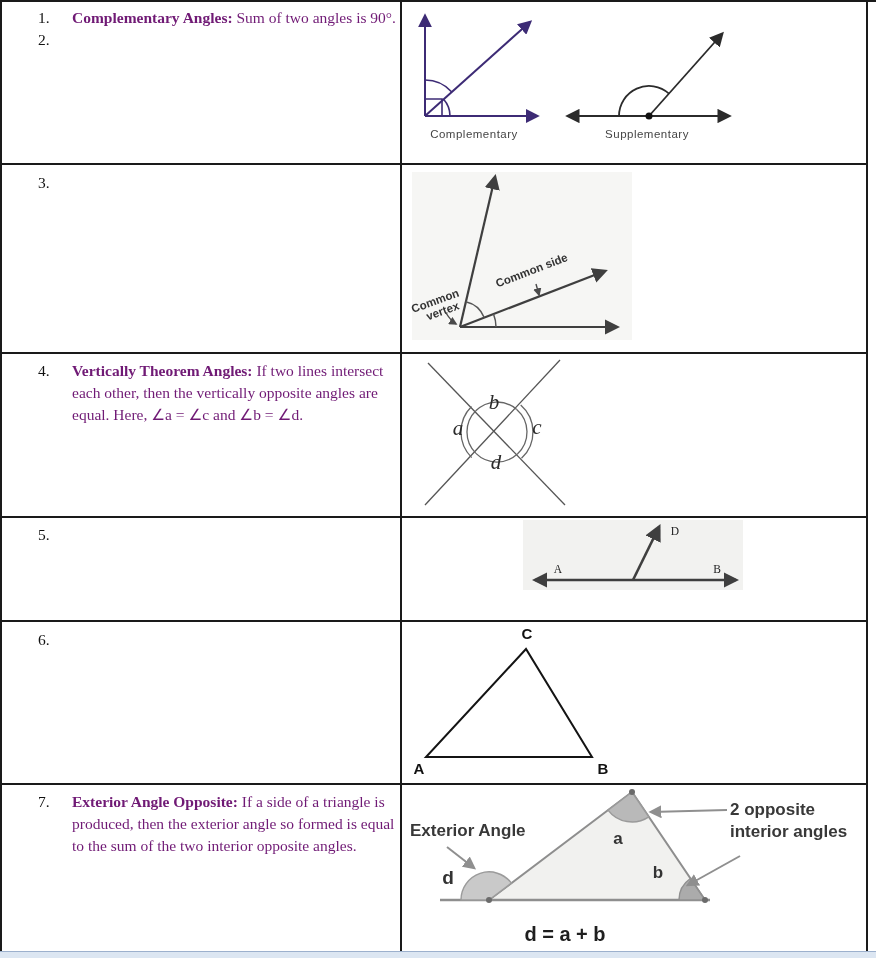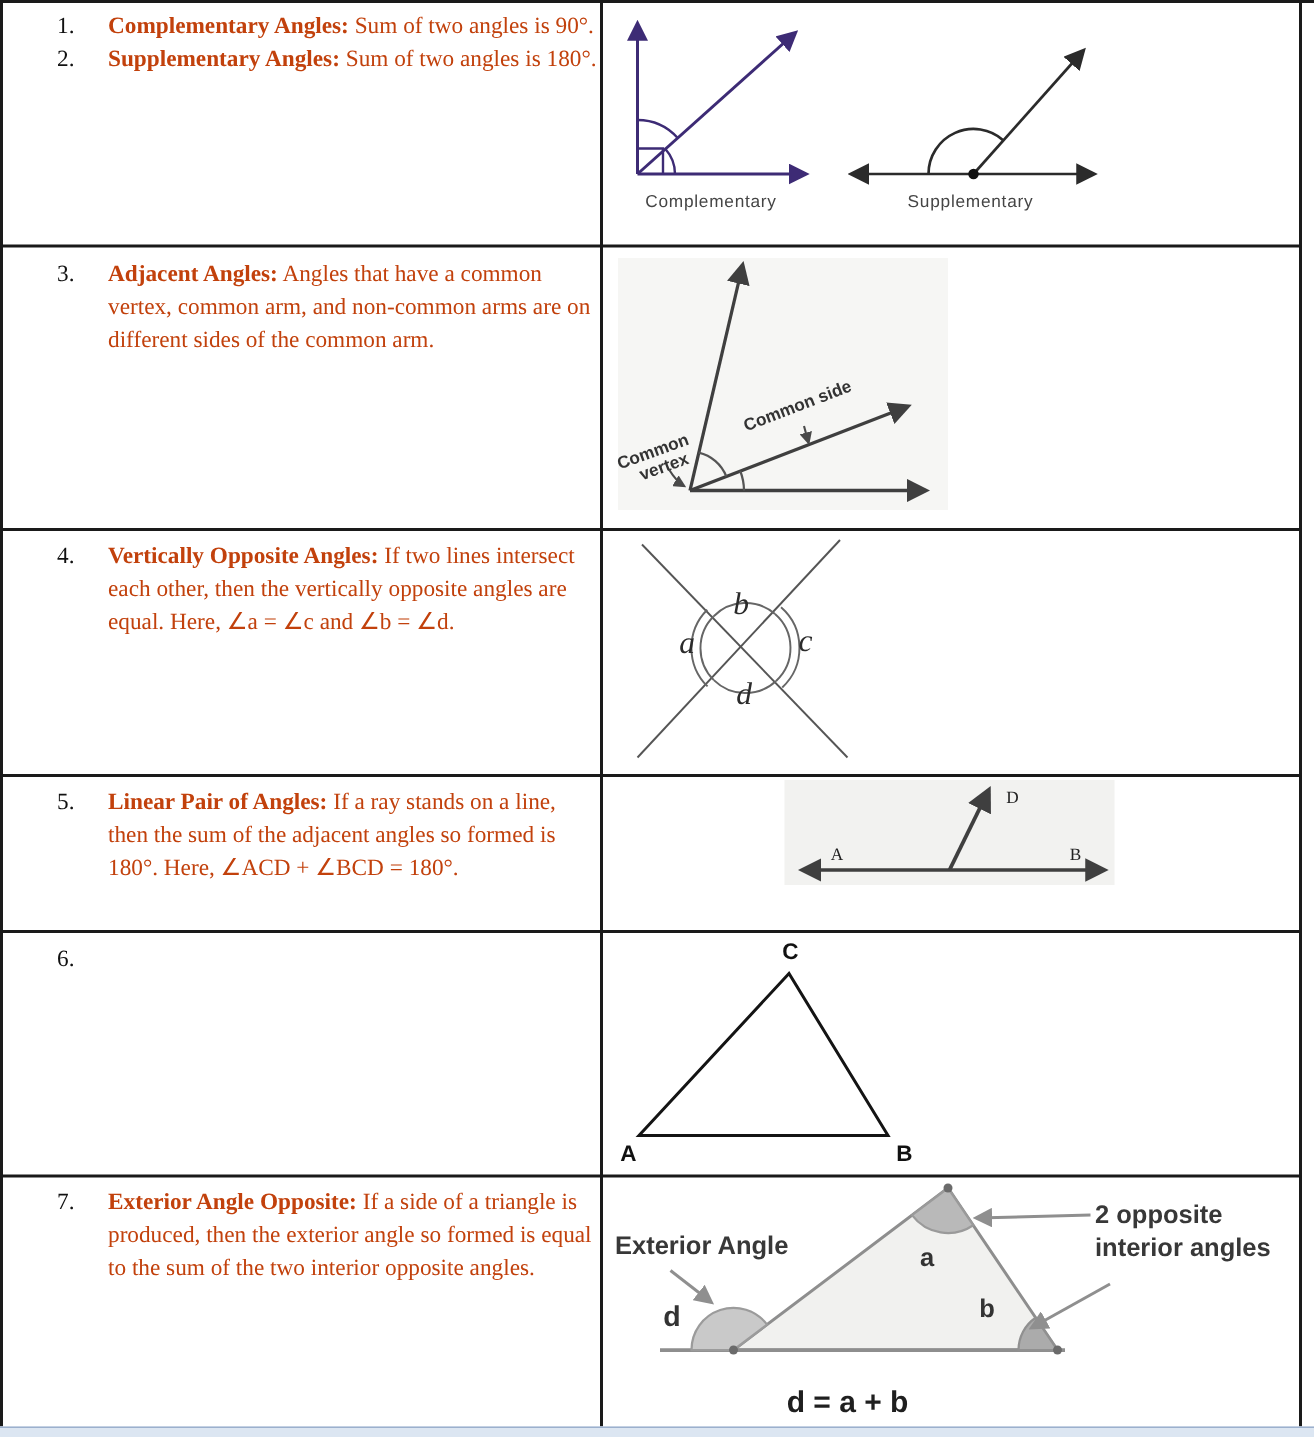--- a/index.html
+++ b/index.html
@@ -2,21 +2,21 @@
 <html><head>
 <meta charset="utf-8">
 <style>
   html,body{margin:0;padding:0;background:#fff;}
   #page{position:relative;width:876px;height:958px;background:#fff;overflow:hidden;
         font-family:"Liberation Serif", serif;}
   .hline,.vline{position:absolute;background:#1a1a1a;}
   .text-cell{position:absolute;left:2px;width:398px;}
   .li{display:flex;align-items:flex-start;padding-left:36px;}
   .li .num{width:34px;flex:0 0 34px;font-size:15.5px;line-height:22px;color:#111;}
-  .li p{margin:0;width:330px;font-size:15.5px;line-height:22px;color:#c2410c;}
+  .li p{margin:0;width:330px;font-size:15.5px;line-height:22px;color:#701a75;}
   .li b{font-weight:700;}
   svg{position:absolute;}
   .diag-label{font-family:"Liberation Sans", sans-serif;}
   #bottom-strip{position:absolute;left:0;top:951px;width:876px;height:7px;
                 background:#dce6f2;border-top:1.5px solid #9cb0cd;}
 </style>
 </head>
 <body>
 
 <div id="page">
@@ -31,21 +31,20 @@
   <div class="hline" style="left:0;top:620px;width:868px;height:2px;"></div>
   <div class="hline" style="left:0;top:783px;width:868px;height:2px;"></div>
 
   <div class="text-cell" style="top:7px;">
     <div class="li">
       <span class="num">1.</span>
       <p><b>Complementary Angles:</b><span> Sum of two angles is 90°.</span></p>
     </div>
     <div class="li">
       <span class="num">2.</span>
-      <p><b>Supplementary Angles:</b><span> Sum of two angles is 180°.</span></p>
     </div>
   </div>
 
   <svg style="left:402px;top:2px;" width="464" height="161" viewBox="0 0 464 161">
     <defs>
       <marker id="ahp" viewBox="0 0 10 10" refX="8" refY="5" markerWidth="7" markerHeight="7" orient="auto-start-reverse">
           <path d="M0,0 L10,5 L0,10 z" fill="#3d2b75"></path>
         </marker>
       <marker id="ahk" viewBox="0 0 10 10" refX="8" refY="5" markerWidth="8" markerHeight="8" orient="auto-start-reverse">
           <path d="M0,0 L10,5 L0,10 z" fill="#2b2b2b"></path>
@@ -67,21 +66,20 @@
       <line x1="247" y1="114" x2="320" y2="32" marker-end="url(#ahk)"></line>
       <path d="M 217 114 A 30 30 0 0 1 267 91.6"></path>
       <circle cx="247" cy="114" r="3.5" fill="#111" stroke="none"></circle>
     </g>
     <text class="diag-label" x="245" y="136" text-anchor="middle" font-size="11.5" letter-spacing="0.5" fill="#454545">Supplementary</text>
   </svg>
 
   <div class="text-cell" style="top:172px;">
     <div class="li">
       <span class="num">3.</span>
-      <p><b>Adjacent Angles:</b><span> Angles that have a common vertex, common arm, and non-common arms are on different sides of the common arm.</span></p>
     </div>
   </div>
 
   <svg style="left:402px;top:164px;" width="464" height="188" viewBox="0 0 464 188">
     <defs>
       <marker id="ahg" viewBox="0 0 10 10" refX="8" refY="5" markerWidth="7" markerHeight="7" orient="auto-start-reverse">
           <path d="M0,0 L10,5 L0,10 z" fill="#3f3f3f"></path>
         </marker>
       <marker id="ahg2" viewBox="0 0 10 10" refX="8" refY="5" markerWidth="6" markerHeight="6" orient="auto-start-reverse">
           <path d="M0,0 L10,5 L0,10 z" fill="#4a4a4a"></path>
@@ -100,21 +98,21 @@
     <text class="diag-label" transform="translate(36,140) rotate(-20)" text-anchor="middle" font-size="11.5" font-weight="700" fill="#333">
       <tspan x="0" dy="0">Common</tspan>
       <tspan x="2" dy="12">vertex</tspan>
     </text>
     <path d="M 44 149 Q 49 157 54 160" fill="none" stroke="#4a4a4a" stroke-width="1.4" marker-end="url(#ahg2)"></path>
   </svg>
 
   <div class="text-cell" style="top:360px;">
     <div class="li">
       <span class="num">4.</span>
-      <p><b>Vertically Opposite Angles:</b><span> If two lines intersect each other, then the vertically opposite angles are equal. Here, ∠a = ∠c and ∠b = ∠d.</span></p>
+      <p><b>Vertically Theorem Angles:</b><span> If two lines intersect each other, then the vertically opposite angles are equal. Here, ∠a = ∠c and ∠b = ∠d.</span></p>
     </div>
   </div>
 
   <svg style="left:402px;top:353px;" width="464" height="163" viewBox="0 0 464 163">
     <g stroke="#555" stroke-width="1.3" fill="none">
       <line x1="26" y1="10" x2="163" y2="152"></line>
       <line x1="158" y1="7" x2="23" y2="152"></line>
       <path d="M 73.8 57.8 A 30 30 0 0 1 114.7 56.4" stroke="#666"></path>
       <path d="M 73.9 100.4 A 30 30 0 0 0 115.4 101" stroke="#666"></path>
       <path d="M 73.8 57.8 A 30 30 0 0 0 73.9 100.4" stroke="#666"></path>
@@ -126,21 +124,20 @@
       <text x="56" y="82">a</text>
       <text x="92" y="56">b</text>
       <text x="135" y="81">c</text>
       <text x="94" y="116">d</text>
     </g>
   </svg>
 
   <div class="text-cell" style="top:524px;">
     <div class="li">
       <span class="num">5.</span>
-      <p><b>Linear Pair of Angles:</b><span> If a ray stands on a line, then the sum of the adjacent angles so formed is 180°. Here, ∠ACD + ∠BCD = 180°.</span></p>
     </div>
   </div>
 
   <svg style="left:402px;top:517px;" width="464" height="103" viewBox="0 0 464 103">
     <defs>
       <marker id="ahd" viewBox="0 0 10 10" refX="8" refY="5" markerWidth="6.5" markerHeight="6.5" orient="auto-start-reverse">
           <path d="M0,0 L10,5 L0,10 z" fill="#3f3f3f"></path>
         </marker>
     </defs>
     <rect x="121" y="3" width="220" height="70" fill="#f2f2f0"></rect>

